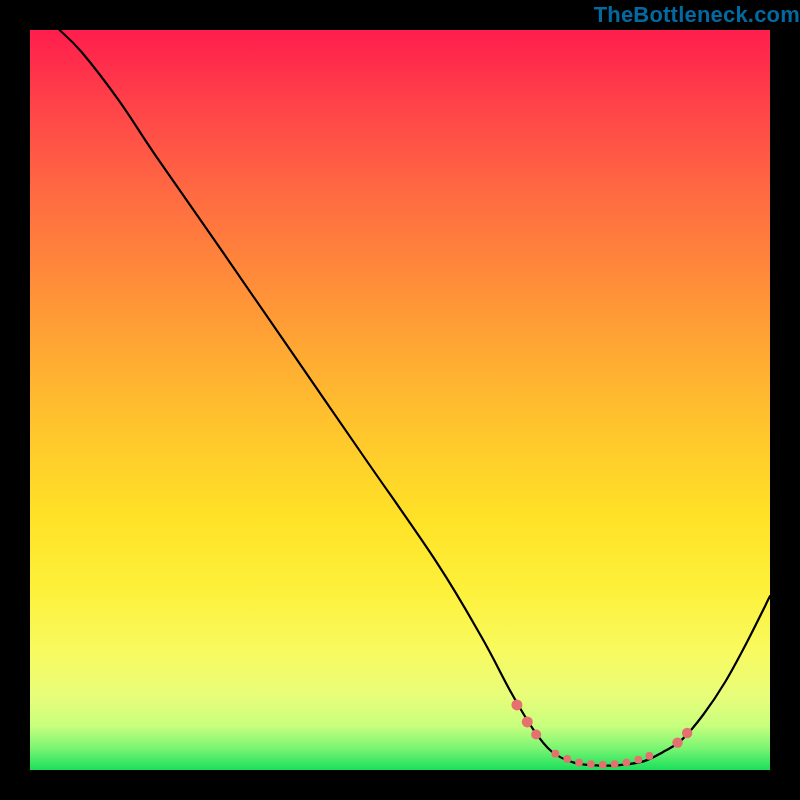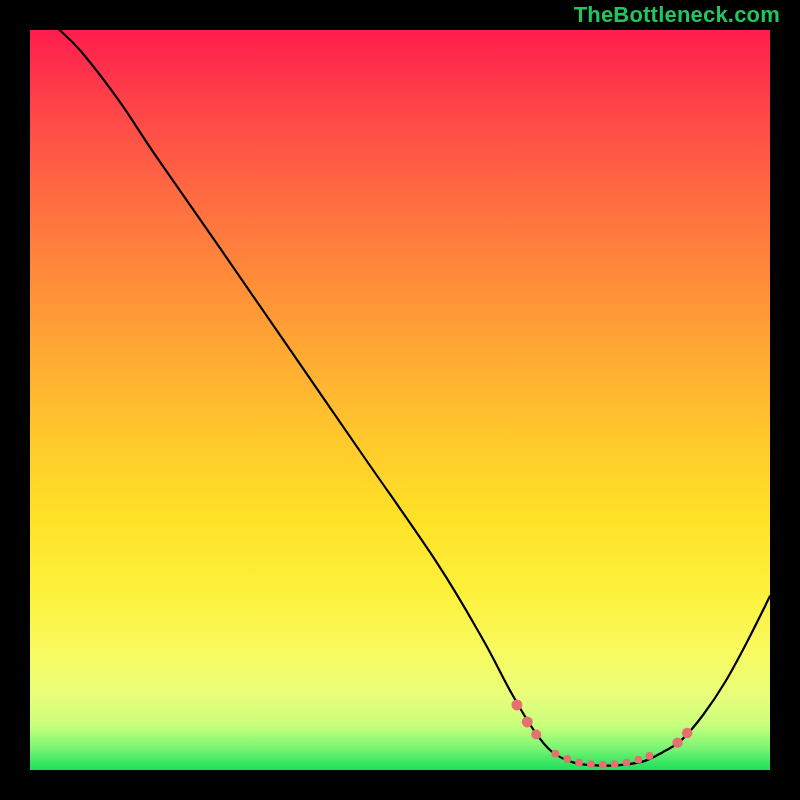--- a/index.html
+++ b/index.html
@@ -13,22 +13,22 @@
   }
   .frame {
     position: relative;
     width: 800px;
     height: 800px;
     background: #000;
   }
   .watermark {
     position: absolute;
     top: 2px;
-    right: 20px;
-    color: #22c55e;
+    right: 0;
+    color: #0369a1;
     font-size: 22px;
     font-weight: 600;
     letter-spacing: 0.2px;
     user-select: none;
   }
   .plot-area {
     position: absolute;
     left: 30px;
     top: 30px;
     width: 740px;

